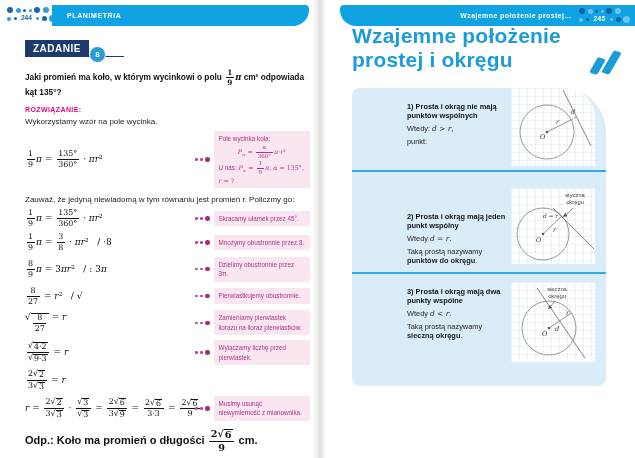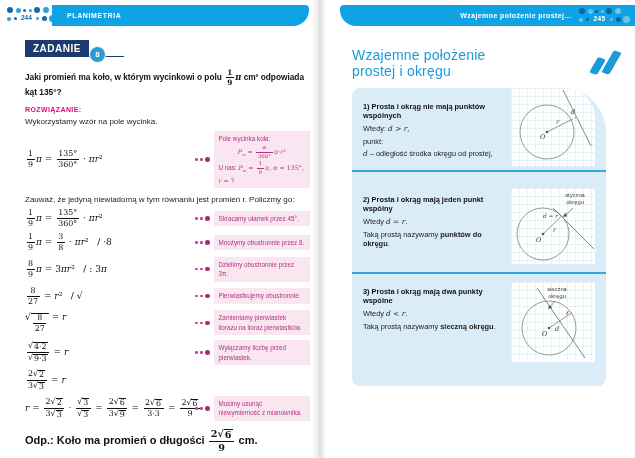--- a/index.html
+++ b/index.html
@@ -58,34 +58,34 @@
   .frac{display:inline-flex;flex-direction:column;text-align:center;vertical-align:middle;margin:0 1.5px;line-height:1;}
   .fn{display:block;padding:0 1.5px 1px;font-size:.88em;}
   .fd{display:block;border-top:.8px solid currentColor;padding:1px 1.5px 0;font-size:.88em;}
   .sqrt{display:inline-flex;align-items:flex-start;}
   .rsign{line-height:1.1;}
   .ovl{border-top:.8px solid currentColor;padding:0 1px;}
   sub{font-size:.65em;}
   i{font-style:italic;}
 
   
-  .rtitle{margin:48px 0 0 26px;font-size:14px;line-height:1.12;font-weight:normal;
+  .rtitle{margin:24px 0 0 26px;font-size:21px;line-height:1.12;font-weight:bold;
           color:var(--title-blue,#1b9cd9);letter-spacing:.2px;}
   .decor{position:absolute;top:49px;left:262px;width:42px;height:36px;}
   .decor i{position:absolute;background:var(--title-blue,#1b9cd9);width:9px;border-radius:2px;
            transform:skewX(-16deg) rotate(16deg);}
   .decor i.m1{left:5px;top:9px;height:16px;}
   .decor i.m2{left:19px;top:2px;height:23px;}
   .bluebox{position:absolute;left:26px;top:88px;width:254px;height:298px;background:var(--box-bg,#d9ecf8);
            border-radius:8px 44px 8px 8px;}
   .sec{display:flex;}
   .sec1{height:82px;} .sec2{height:100px;} .sec3{height:112px;}
   .divider{height:2px;background:var(--divider-blue,#2fa9e1);}
-  .sec-text{flex:1;padding-left:11px;padding-right:2px;font-size:7.4px;color:#222;box-sizing:border-box;}
-  .sec1 .sec-text{padding-top:14px;} .sec2 .sec-text{padding-top:23px;} .sec3 .sec-text{padding-top:13px;}
+  .sec-text{flex:1;padding-left:11px;padding-right:2px;font-size:7.4px;color:#222;box-sizing:border-box;margin-left:44px;}
+  .sec1 .sec-text{padding-top:14px;} .sec2 .sec-text{padding-top:40px;} .sec3 .sec-text{padding-top:13px;}
   .sec-heading{font-weight:bold;margin-bottom:4px;font-size:7.4px;color:#111;}
   .sec-line{margin-bottom:3.5px;}
   .dgm{width:84px;margin-right:11px;align-self:flex-start;flex:0 0 84px;}
   .sec1 .dgm{margin-top:0;} .sec2 .dgm{margin-top:16px;} .sec3 .dgm{margin-top:8px;}
   .dgm svg{display:block;background:#fff;}
   .sec1 .dgm svg{border-top-right-radius:30px;}
 </style>
 </head>
 <body>
 
@@ -381,21 +381,20 @@
       </div>
 
     <div class="bluebox">
 
       <div class="sec sec1">
         <div class="sec-text">
           <div class="sec-heading">1) Prosta i okrąg nie mają punktów wspólnych</div>
           <div>
               <div class="sec-line">Wtedy: <span class="m"><i>d</i> &gt; <i>r</i>,</span></div>
               <div class="sec-line">punkt:</div>
-              <div class="sec-line"><span class="m"><i>d</i></span> – odległość środka okręgu od prostej,</div>
             </div>
         </div>
         <div class="dgm">
           <svg width="84" height="78" viewBox="0 0 84 78">
             <defs>
               <pattern id="grid" width="8" height="8" patternUnits="userSpaceOnUse">
                 <path d="M8 0H0V8" fill="none" stroke="#bcdcee" stroke-width="0.7"></path>
               </pattern>
               <marker id="ah" markerWidth="6" markerHeight="6" refX="4" refY="3" orient="auto">
                 <path d="M0 0L6 3L0 6z" fill="#555"></path>

